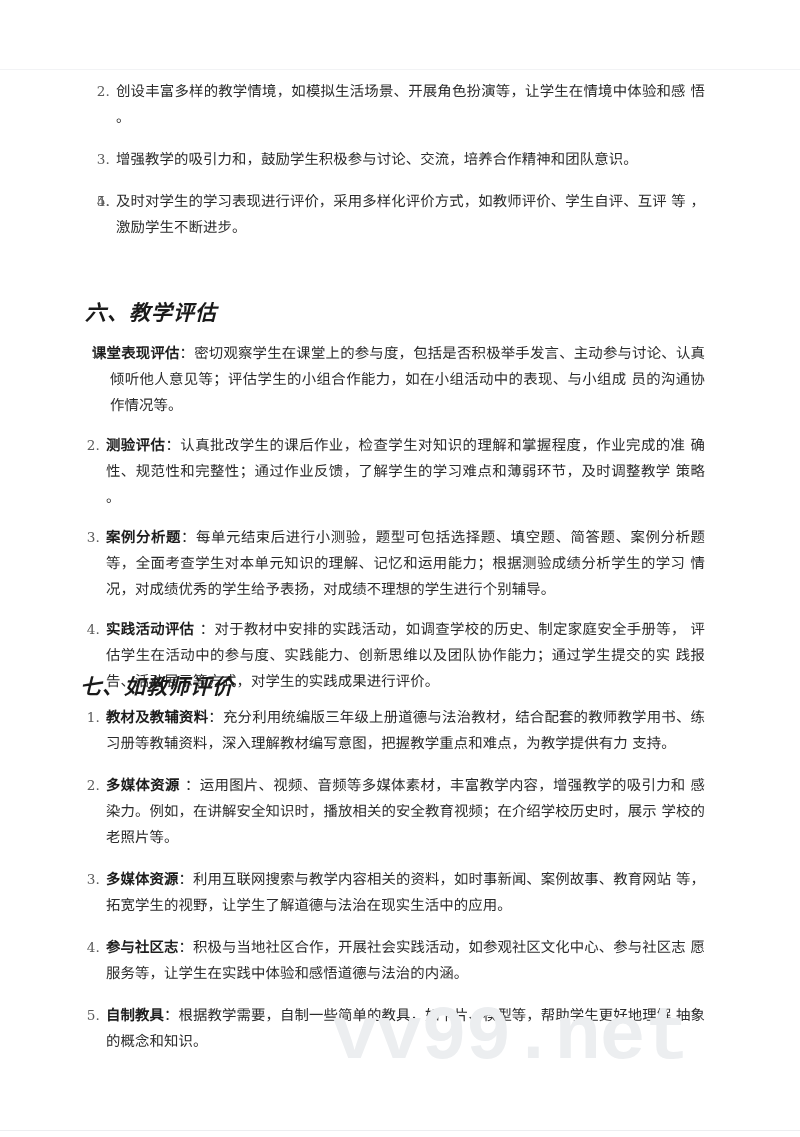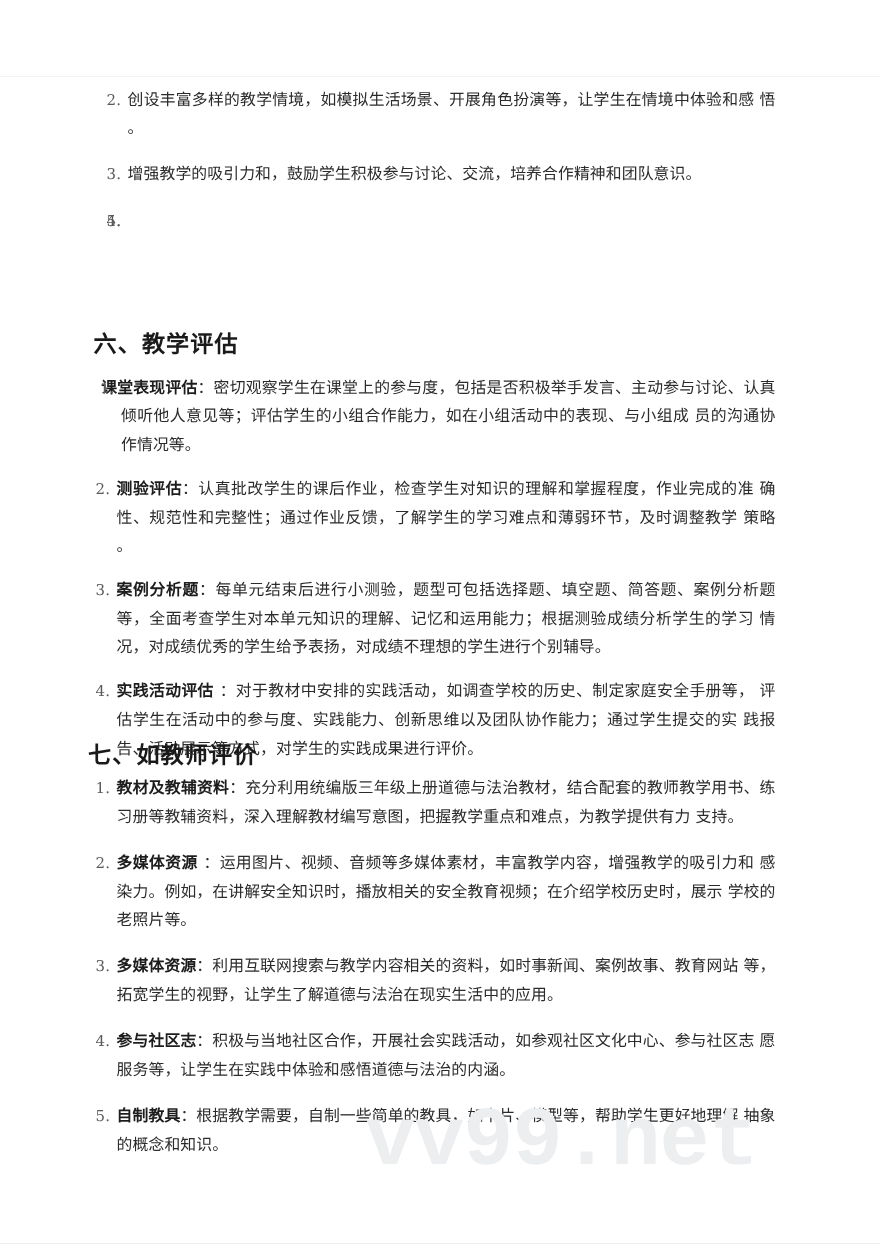--- a/index.html
+++ b/index.html
@@ -82,20 +82,21 @@
   }
 
   
   .section-heading {
     font-size: 21px;
     font-weight: bold;
     color: #1a1a1a;
     letter-spacing: 1px;
     margin: 0;
     padding: 0;
+    font-style: italic;
   }
 
   .sec-six-heading {
     position: absolute;
     left: 85px;
     top: 296px;
   }
   .sec-seven-heading {
     position: absolute;
     left: 80px;
@@ -165,20 +166,21 @@
     </li>
     <li class="item">
       <span class="num">3.</span>
       <span>增强教学的吸引力和，鼓励学生积极参与讨论、交流，培养合作精神和团队意识。</span>
     </li>
     <li class="item">
       <span class="num">4.</span>
     </li>
     <li class="item">
       <span class="num">5.</span>
+      <span>及时对学生的学习表现进行评价，采用多样化评价方式，如教师评价、学生自评、互评 等 ，激励学生不断进步。</span>
     </li>
   </ol>
 
   <h2 class="section-heading sec-six-heading">六、教学评估</h2>
 
   <ol class="list list-six">
     <li class="item hang-out">
       <span class="num">1.</span>
       <span class="label">课堂表现评估</span><span>：密切观察学生在课堂上的参与度，包括是否积极举手发言、主动参与讨论、认真倾听他人意见等；评估学生的小组合作能力，如在小组活动中的表现、与小组成 员的沟通协作情况等。</span>
     </li>

